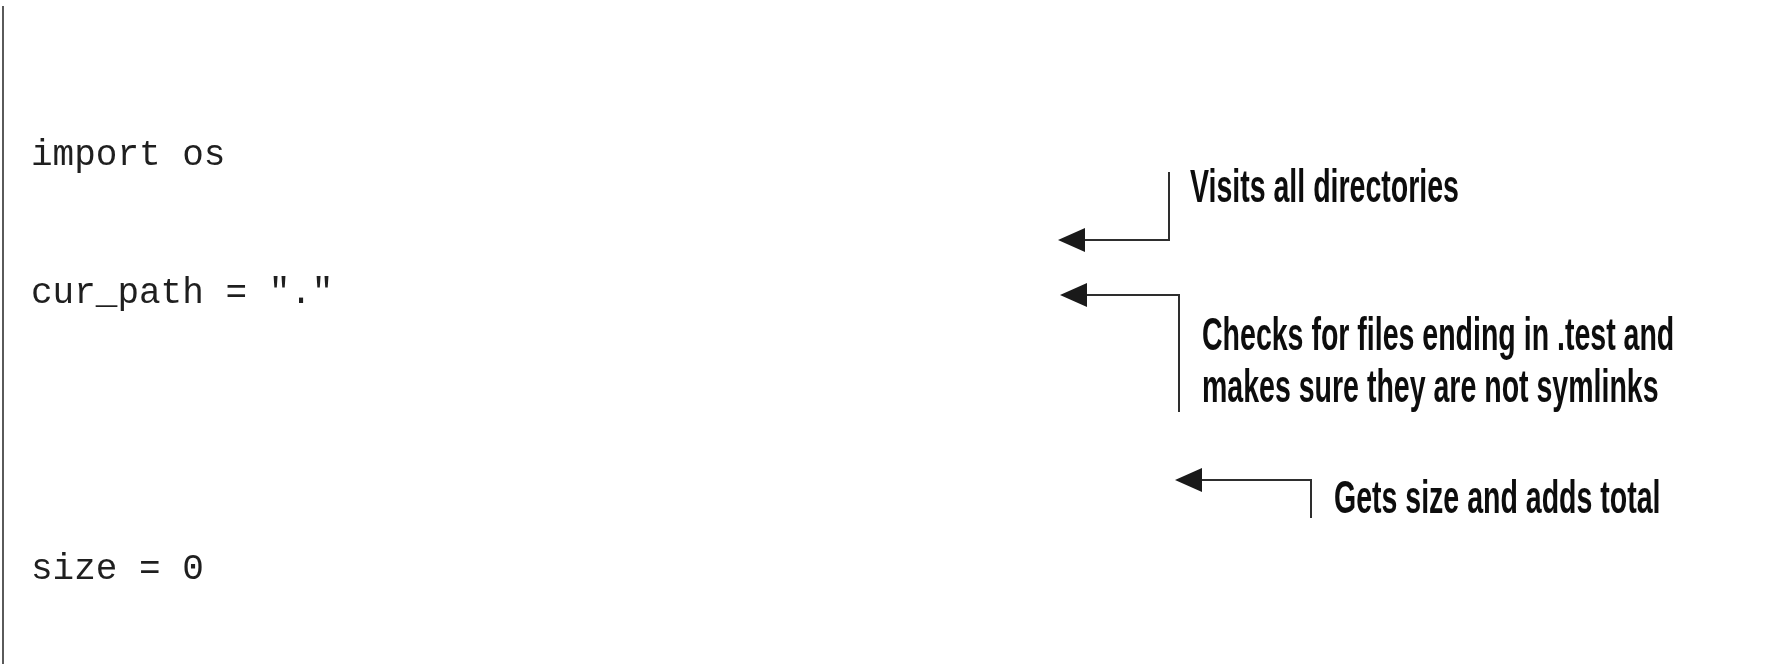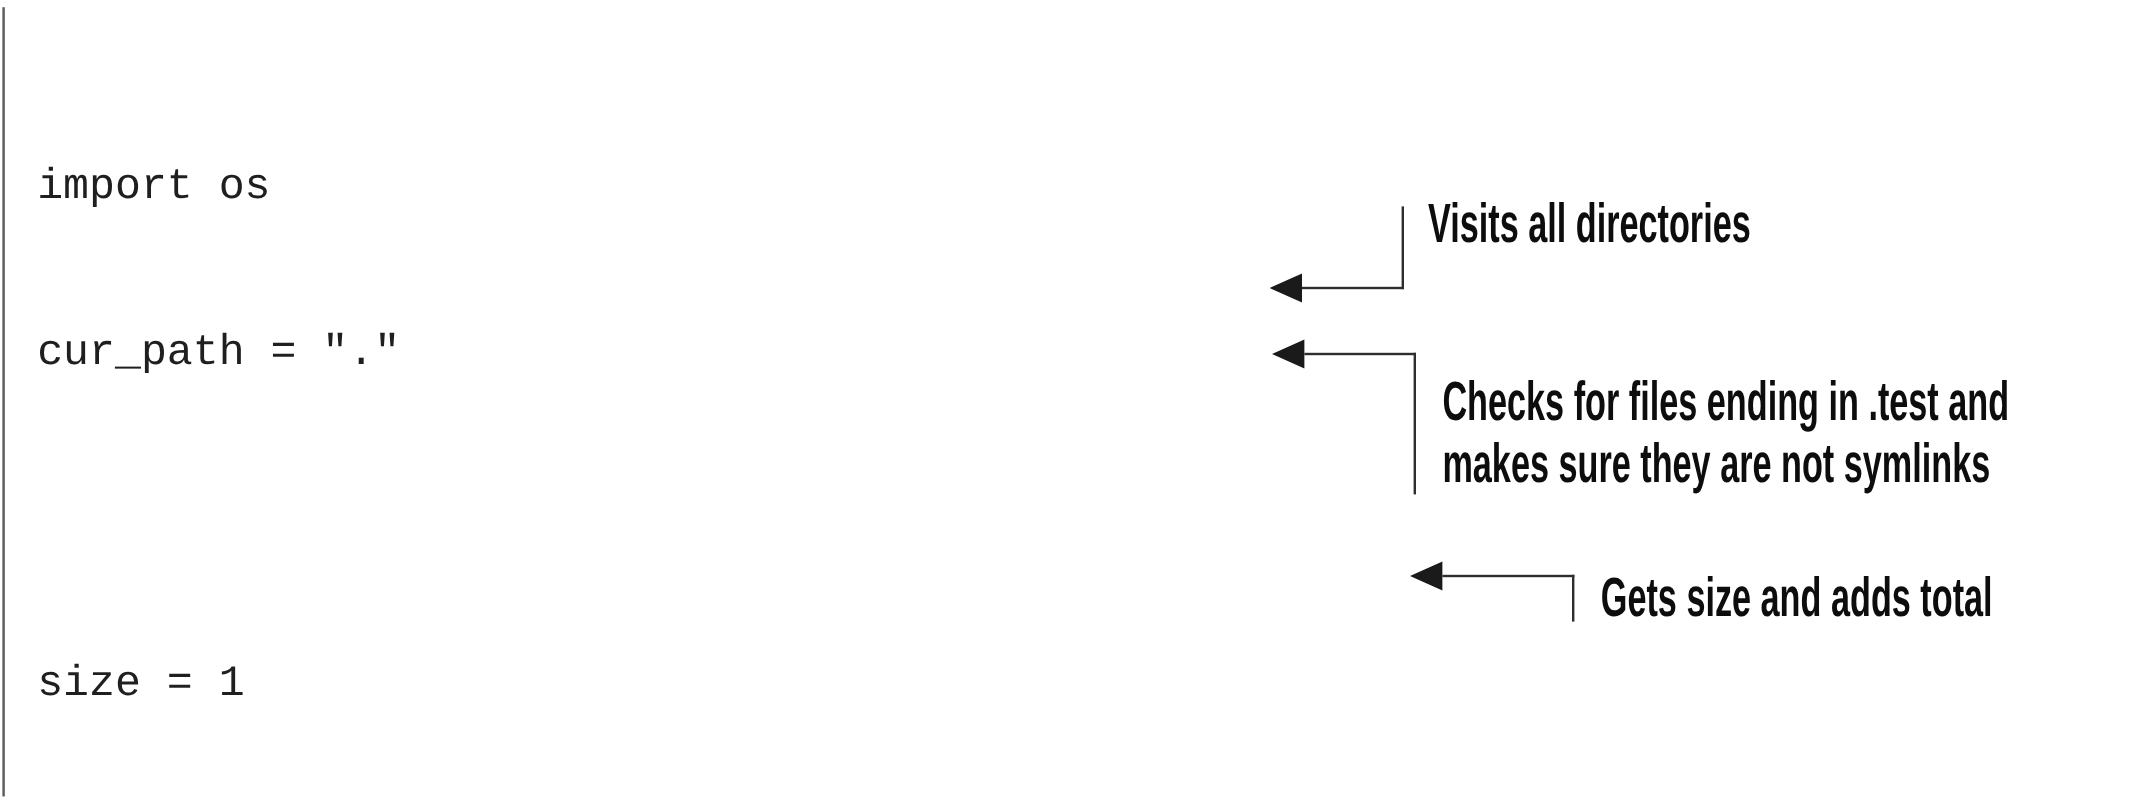--- a/index.html
+++ b/index.html
@@ -75,21 +75,21 @@
 <body>
 
 <div id="canvas">
 
   <div class="edge-rule"></div>
 
   <div class="code">
     <div class="code-line">import os</div>
     <div class="code-line">cur_path = "."</div>
     <div class="code-line"></div>
-    <div class="code-line">size = 1</div>
+    <div class="code-line">size = 0</div>
     
     
     
     
     
     
     
     
     
   </div>

